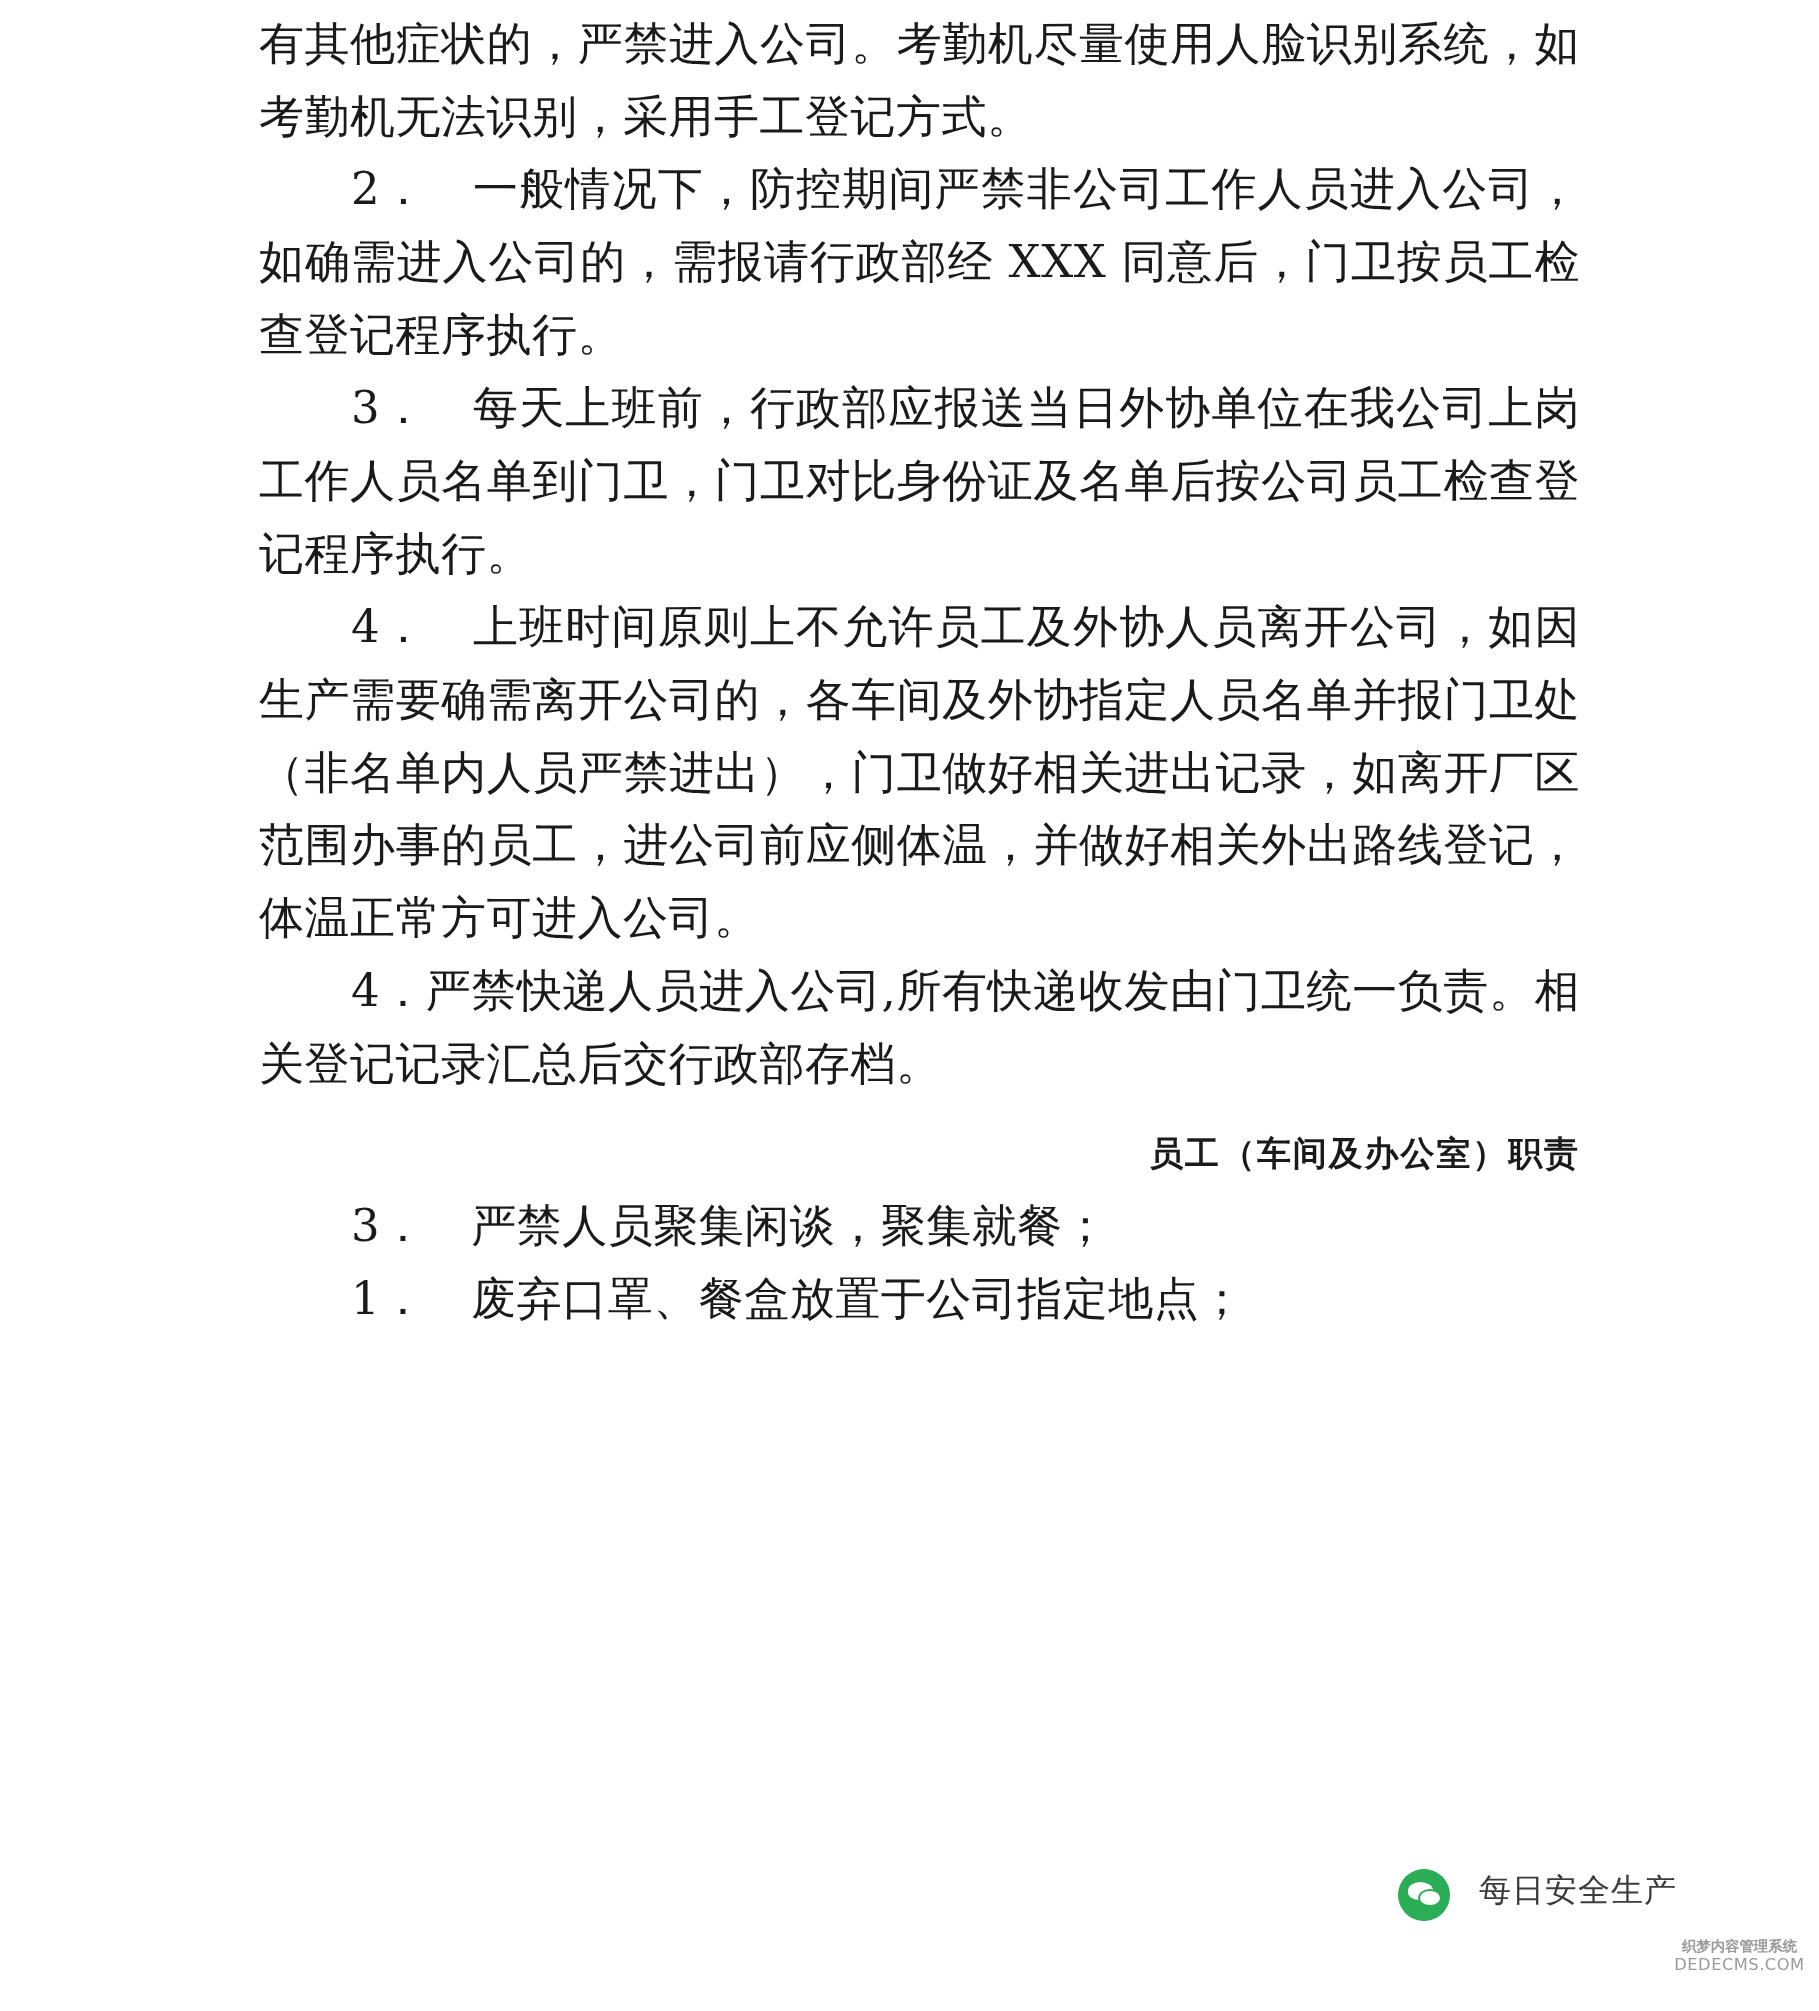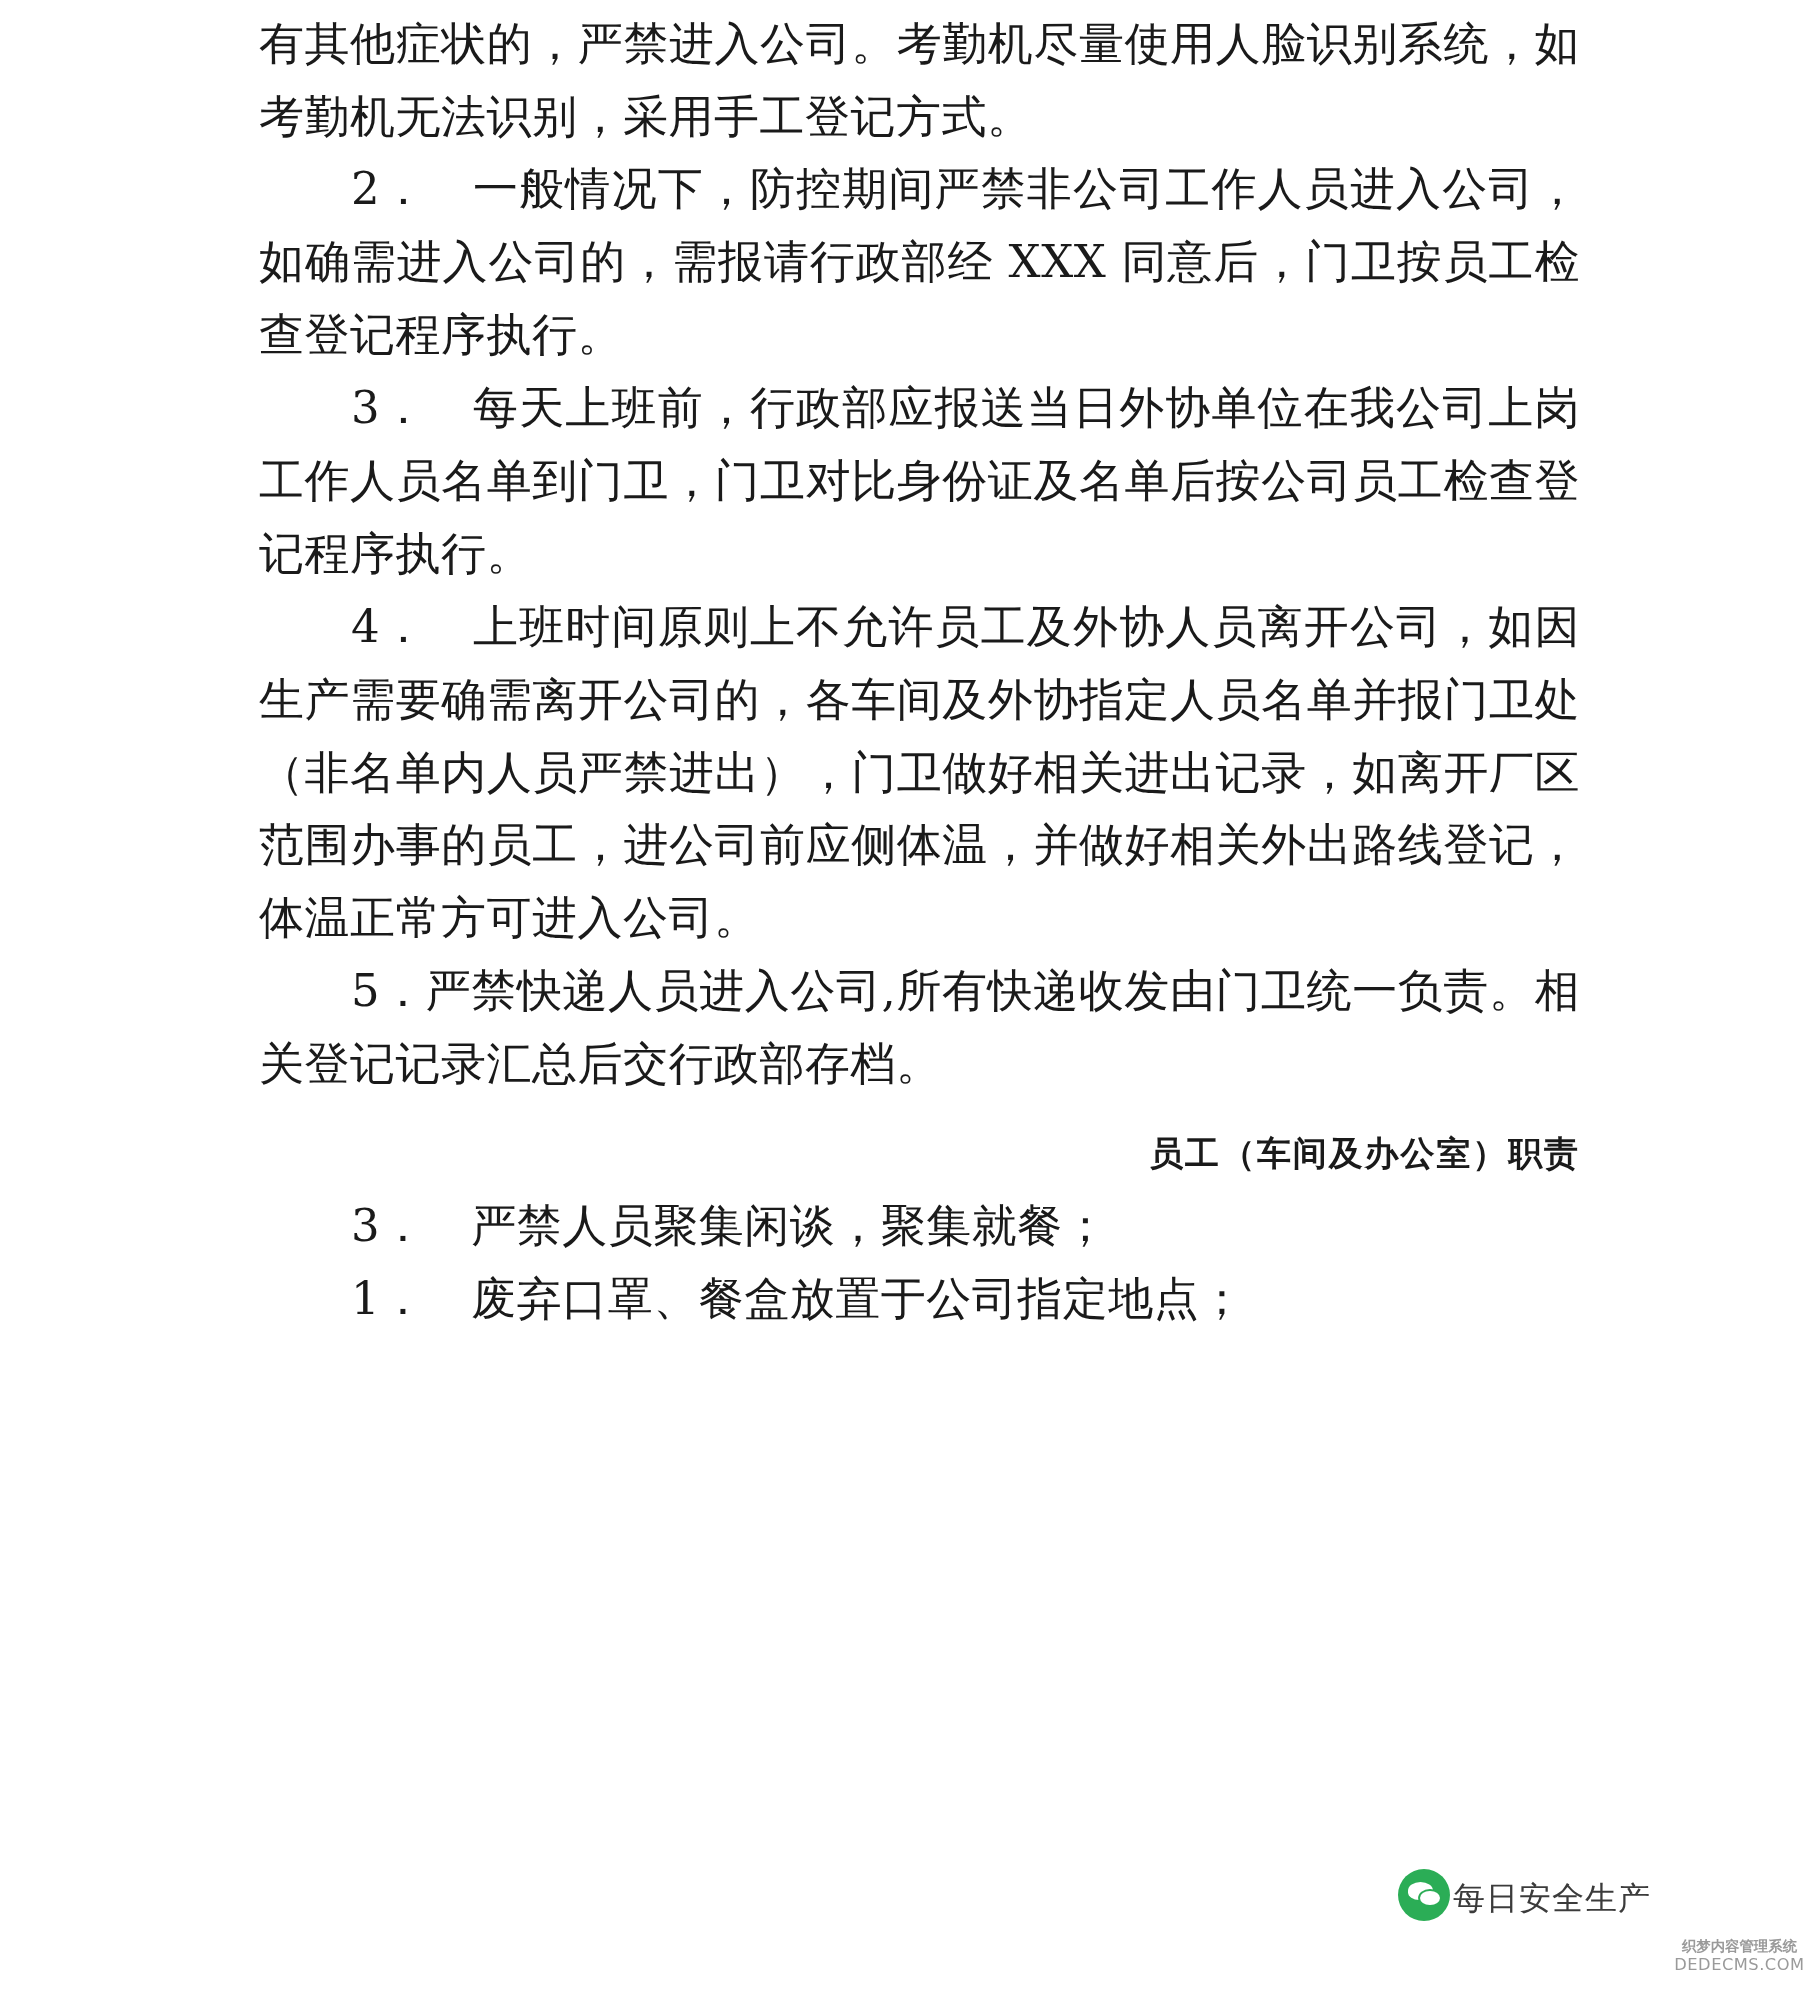--- a/index.html
+++ b/index.html
@@ -46,22 +46,22 @@
     text-align: right;
     font-weight: bold;
     letter-spacing: 1.9px;
   }
   
   .wechat-badge {
     position: absolute;
     left: 1398px;
     top: 1869px;
     display: flex;
-    align-items: flex-end;
-    gap: 3px;
+    align-items: flex-start;
+    gap: 29px;
     opacity: 0.92;
   }
   .wechat-logo {
     width: 52px;
     height: 52px;
     border-radius: 50%;
     background: #1aa748;
     position: relative;
     flex: 0 0 auto;
   }
@@ -111,21 +111,21 @@
   <div class="doc-body">
 
     <p class="para">有其他症状的，严禁进入公司。考勤机尽量使用人脸识别系统，如考勤机无法识别，采用手工登记方式。</p>
 
     <p class="para indent">2．　一般情况下，防控期间严禁非公司工作人员进入公司，如确需进入公司的，需报请行政部经 XXX 同意后，门卫按员工检查登记程序执行。</p>
 
     <p class="para indent">3．　每天上班前，行政部应报送当日外协单位在我公司上岗工作人员名单到门卫，门卫对比身份证及名单后按公司员工检查登记程序执行。</p>
 
     <p class="para indent">4．　上班时间原则上不允许员工及外协人员离开公司，如因生产需要确需离开公司的，各车间及外协指定人员名单并报门卫处（非名单内人员严禁进出），门卫做好相关进出记录，如离开厂区范围办事的员工，进公司前应侧体温，并做好相关外出路线登记，体温正常方可进入公司。</p>
 
-    <p class="para indent">5．严禁快递人员进入公司,所有快递收发由门卫统一负责。相关登记记录汇总后交行政部存档。</p>
+    <p class="para indent">4．严禁快递人员进入公司,所有快递收发由门卫统一负责。相关登记记录汇总后交行政部存档。</p>
 
     <h2 class="section-title">员工（车间及办公室）职责</h2>
 
 
 
     <p class="para indent">3．　严禁人员聚集闲谈，聚集就餐；</p>
 
     <p class="para indent">1．　废弃口罩、餐盒放置于公司指定地点；</p>
 
   </div>

